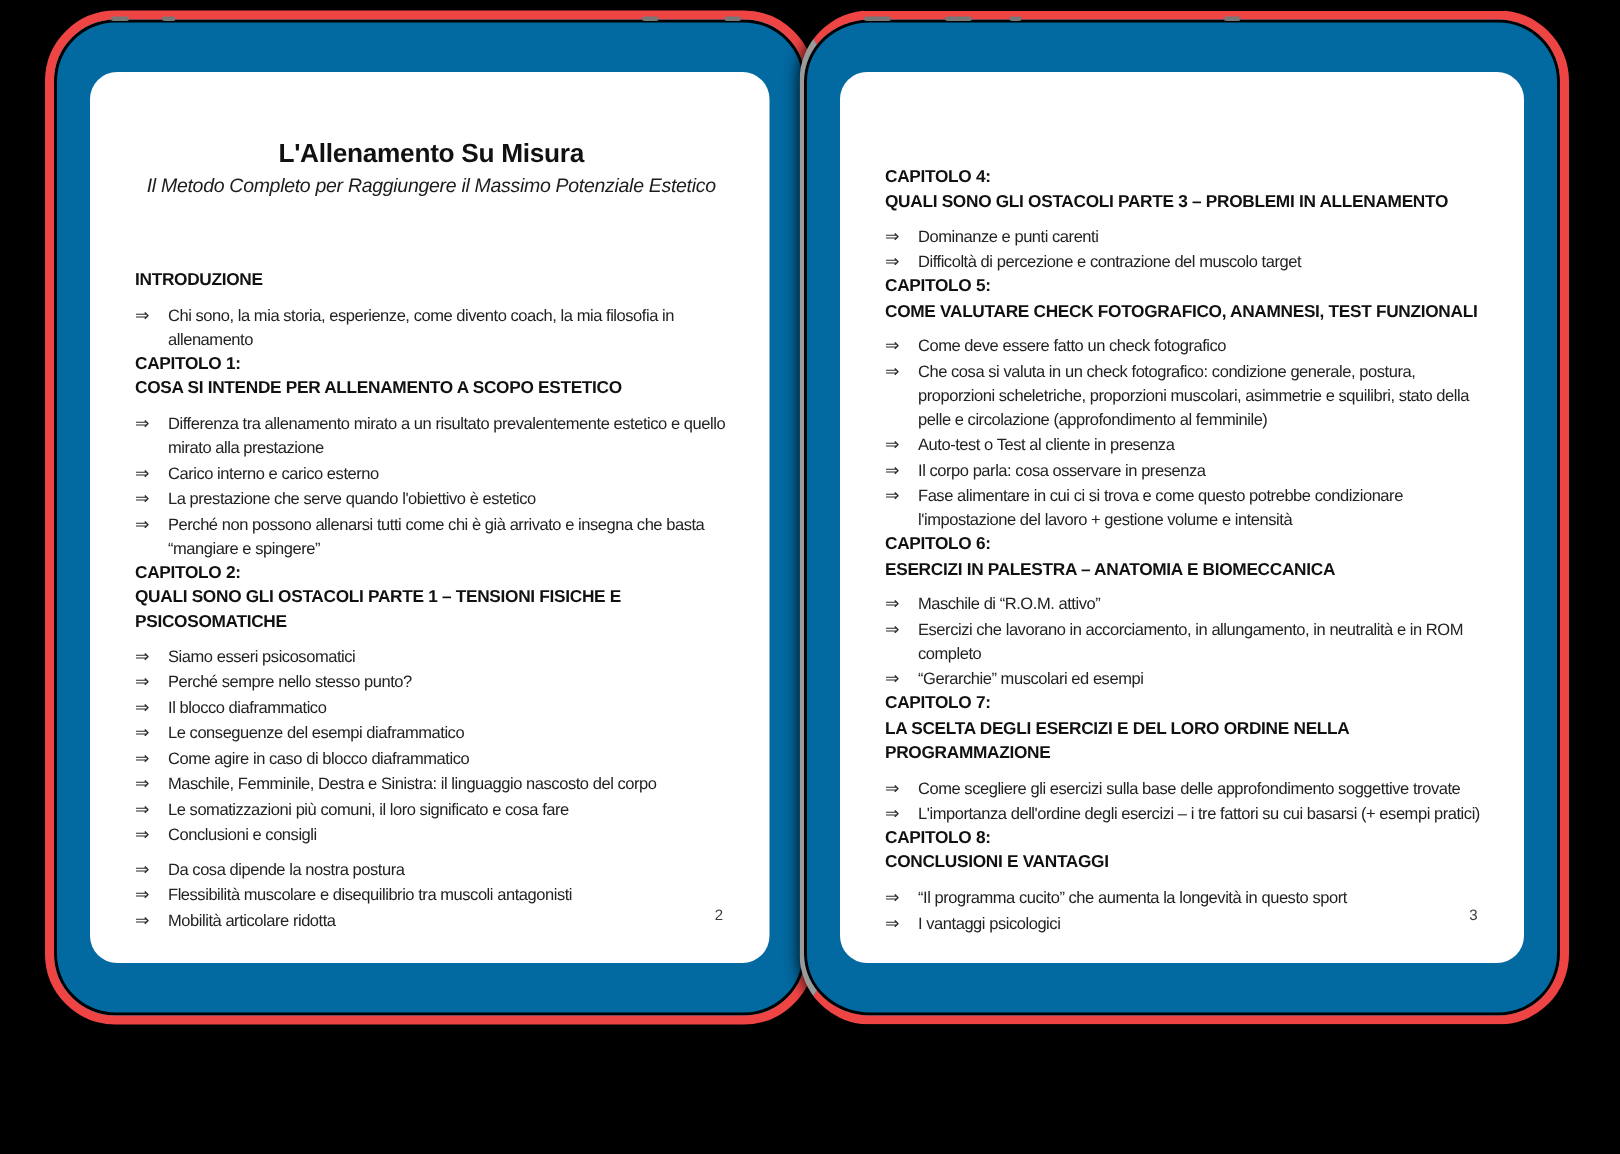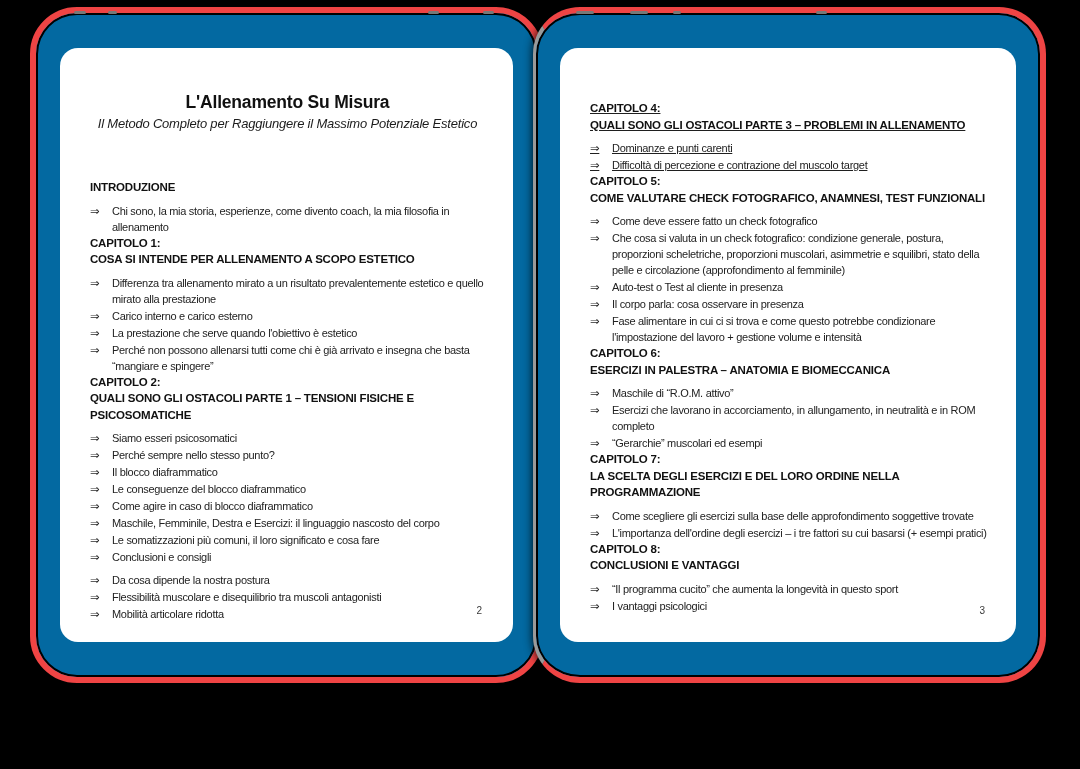--- a/index.html
+++ b/index.html
@@ -27,21 +27,21 @@
   }
   .doc-title {
     font-size:17.5px; font-weight:700; letter-spacing:-0.2px; color:#111;
     width:fit-content; margin:0 auto 3px auto; white-space:nowrap;
   }
   .doc-subtitle {
     font-style:italic; font-size:13px; letter-spacing:-0.2px; color:#1c1c1c;
     width:fit-content; margin:0 auto 48px auto; white-space:nowrap;
   }
   .section { }
-  .sections-first-flush .section:first-child { margin-top:8px;text-decoration:underline; }
+  .sections-first-flush .section:first-child { margin-top:18px; }
   .section-heading {
     font-weight:700; font-size:11.5px; line-height:16.5px;
     letter-spacing:-0.2px; color:#111;
   }
   .items { margin-top:7px; }
   .item {
     display:flex; gap:7px; font-size:11px; line-height:16px;
     letter-spacing:-0.3px; margin-top:1px; color:#222;
   }
   .arrow { flex:0 0 auto; width:15px; font-size:11.5px; color:#2a2a2a; }
@@ -113,29 +113,29 @@
                 <div class="item">
                   <span class="arrow">⇒</span>
                   <span class="item-text">Perché sempre nello stesso punto?</span>
                 </div>
                 <div class="item">
                   <span class="arrow">⇒</span>
                   <span class="item-text">Il blocco diaframmatico</span>
                 </div>
                 <div class="item">
                   <span class="arrow">⇒</span>
-                  <span class="item-text">Le conseguenze del blocco diaframmatico</span>
+                  <span class="item-text">Le conseguenze del esempi diaframmatico</span>
                 </div>
                 <div class="item">
                   <span class="arrow">⇒</span>
                   <span class="item-text">Come agire in caso di blocco diaframmatico</span>
                 </div>
                 <div class="item">
                   <span class="arrow">⇒</span>
-                  <span class="item-text">Maschile, Femminile, Destra e Esercizi: il linguaggio nascosto del corpo</span>
+                  <span class="item-text">Maschile, Femminile, Destra e Sinistra: il linguaggio nascosto del corpo</span>
                 </div>
                 <div class="item">
                   <span class="arrow">⇒</span>
                   <span class="item-text">Le somatizzazioni più comuni, il loro significato e cosa fare</span>
                 </div>
                 <div class="item">
                   <span class="arrow">⇒</span>
                   <span class="item-text">Conclusioni e consigli</span>
                 </div>
               </div>

